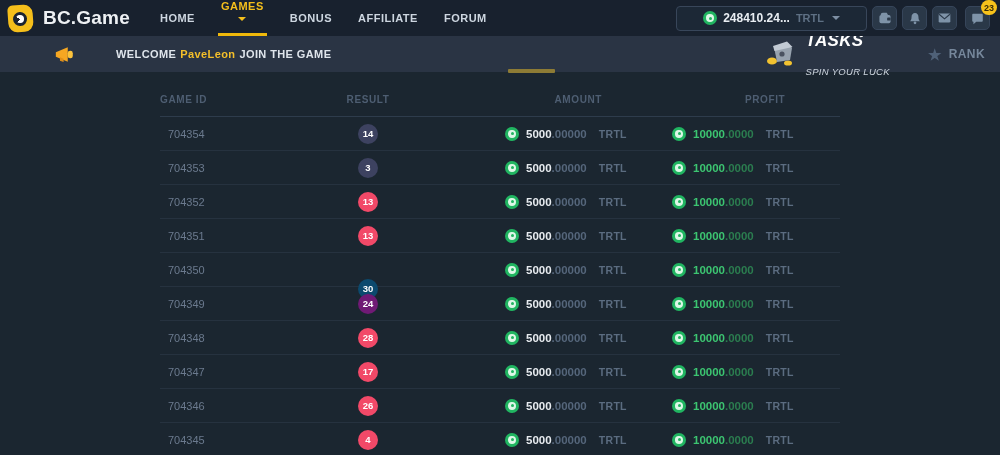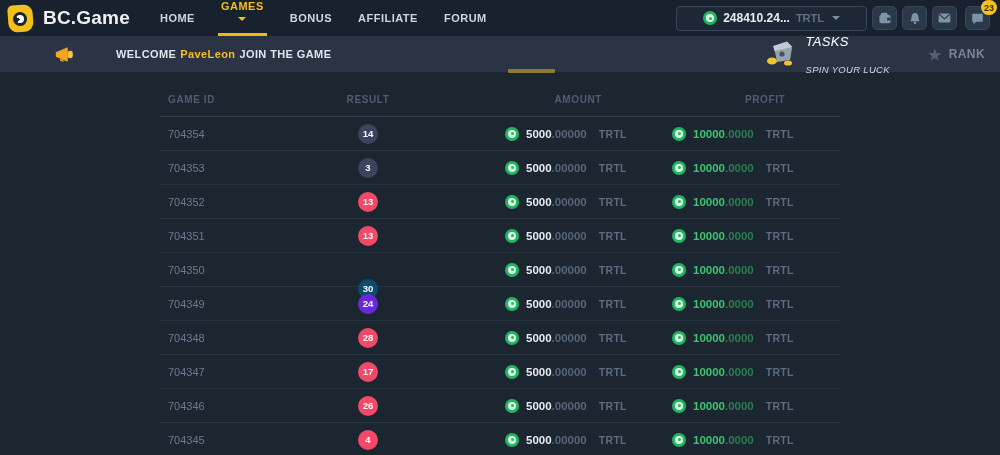--- a/index.html
+++ b/index.html
@@ -42,33 +42,33 @@
   .chat-btn { margin-left:8px; }
   .chat-badge { position:absolute; top:-7px; right:-8px; background:#f7c21b; color:#3a2e06; font-size:9px; font-weight:700; min-width:15px; height:15px; border-radius:8px; display:flex; align-items:center; justify-content:center; padding:0 3px; }
 
   
   .banner { height:36px; background:#2a3444; display:flex; align-items:center; padding:0 15px 0 54px; position:relative; z-index:2; }
   .megaphone { display:flex; align-items:center; }
   .welcome { font-size:11px; font-weight:700; color:#dfe5ec; letter-spacing:.4px; margin-left:40px; }
   .welcome .name { color:#f4bf2a; font-style:normal; margin:0 4px; }
   .banner-right { margin-left:auto; display:flex; align-items:center; gap:38px; }
   .tasks { display:flex; align-items:center; gap:9px; cursor:pointer; }
-  .tasks-title { font-style:italic; font-weight:400; font-size:13px; color:#ffffff; letter-spacing:.3px; }
+  .tasks-title { font-style:italic; font-weight:700; font-size:17px; color:#ffffff; letter-spacing:.3px; }
   .tasks-sub { font-style:italic; font-size:9.5px; color:#cdd5de; letter-spacing:.3px; margin-top:15px; }
   .rank { display:flex; align-items:center; gap:7px; color:#76879b; font-weight:700; font-size:12px; letter-spacing:.4px; cursor:pointer; }
   .star { color:#4f6178; font-size:15px; line-height:1; }
 
   .tab-indicator { position:absolute; left:508px; top:69px; width:47px; height:4px; background:#8d7b35; border-radius:1px; z-index:4; }
 
   
   .content { height:383px; }
   .table { width:680px; margin:0 auto; }
   .t-head { position:relative; height:45px; border-bottom:1px solid #2e3c4c; }
   .t-head span { position:absolute; top:22px; font-size:10px; font-weight:700; color:#4e5e72; letter-spacing:.6px; }
-  .h-id { left:8px; }
+  .h-id { left:0; }
   .h-result { left:168px; width:80px; text-align:center; }
   .h-amount { left:347px; width:95px; text-align:right; }
   .h-profit { left:585px; }
 
   .t-row { position:relative; height:34px; border-bottom:1px solid #26323f; cursor:pointer; }
   .c { position:absolute; top:50%; transform:translateY(-50%); }
   .c-id { left:8px; color:#6b7a8e; font-size:11px; }
   .c-result { left:168px; width:80px; display:flex; justify-content:center; }
   .badge { width:20px; height:20px; border-radius:50%; color:#fff; font-size:9.5px; font-weight:700; display:flex; align-items:center; justify-content:center; }
   .c-amount { left:345px; display:flex; align-items:center; gap:7px; }
@@ -260,21 +260,21 @@
     <span class="c c-profit">
       <span class="coin"></span>
       <span class="amt profit"><b>10000</b><i>.0000</i></span>
       <span class="cur">TRTL</span>
     </span>
   </div>
 
   <div class="t-row">
     <span class="c c-id">704349</span>
     <span class="c c-result">
-      <span class="badge" style="background: #6d28d9;">24</span>
+      <span class="badge" style="background: #701a75;">24</span>
     </span>
     <span class="c c-amount">
       <span class="coin"></span>
       <span class="amt"><b>5000</b><i>.00000</i></span>
       <span class="cur">TRTL</span>
     </span>
     <span class="c c-profit">
       <span class="coin"></span>
       <span class="amt profit"><b>10000</b><i>.0000</i></span>
       <span class="cur">TRTL</span>

